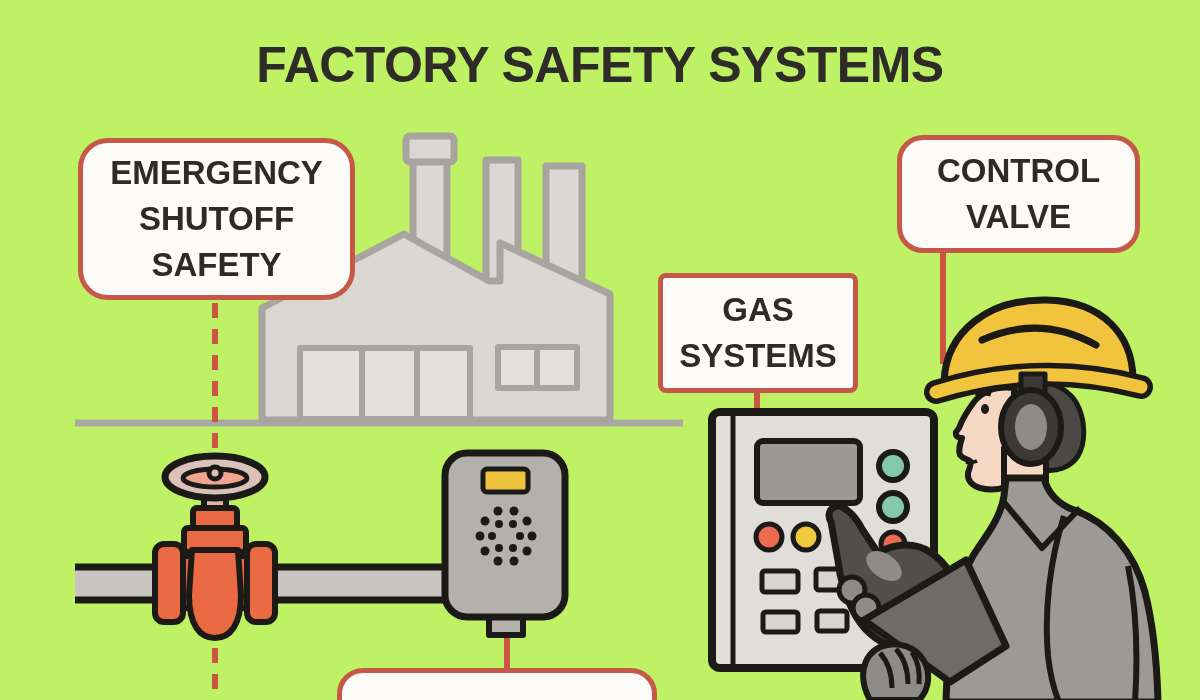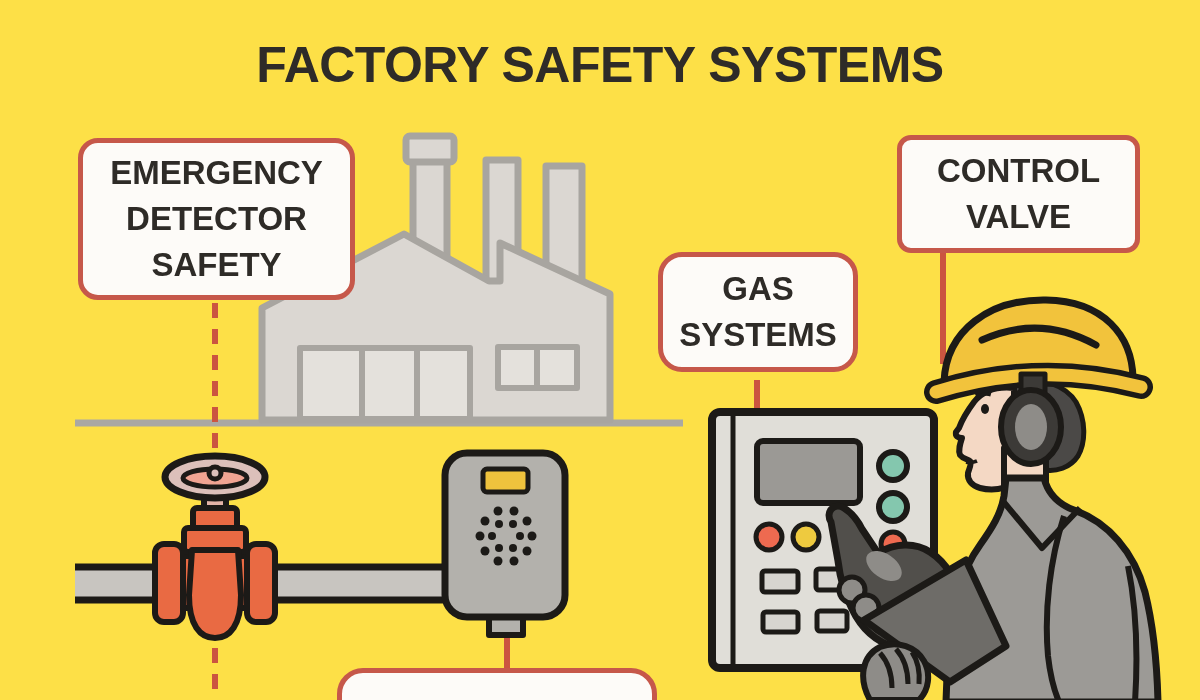--- a/index.html
+++ b/index.html
@@ -1,27 +1,27 @@
 <!DOCTYPE html>
 <html><head>
 <meta charset="utf-8">
 <style>
   html,body{margin:0;padding:0;}
   body{font-family:"Liberation Sans",sans-serif;background:#555;}
-  .stage{position:relative;width:1200px;height:700px;background:#fde047;overflow:hidden;margin:0 auto;}
+  .stage{position:relative;width:1200px;height:700px;background:#bef264;overflow:hidden;margin:0 auto;}
   .stage svg{position:absolute;left:0;top:0;}
   .title{position:absolute;left:0;right:0;top:36px;text-align:center;
          font-size:50px;font-weight:bold;letter-spacing:-0.5px;color:#2e2b28;}
-  .callout{position:absolute;background:#fdfbf8;border:5px solid #c6584a;border-radius:20px;
+  .callout{position:absolute;background:#fdfbf8;border:5px solid #c6584a;border-radius:30px;
            display:flex;flex-direction:column;align-items:center;justify-content:center;
            font-weight:bold;color:#2e2b27;font-size:33px;line-height:1.4;text-align:center;}
   .callout span{display:block;}
   #co-valve{left:78px;top:138px;width:267px;height:152px;}
-  #co-gas{left:658px;top:252px;width:190px;height:110px;border-radius:24px;}
-  #co-panel{left:897px;top:135px;width:233px;height:108px;border-radius:14px;align-items:center;}
+  #co-gas{left:658px;top:273px;width:190px;height:110px;border-radius:8px;}
+  #co-panel{left:897px;top:135px;width:233px;height:108px;border-radius:26px;align-items:center;}
   #co-gas-bottom{left:337px;top:668px;width:310px;height:70px;border-radius:26px;
                  justify-content:flex-start;padding-top:22px;font-size:34px;}
 </style>
 </head>
 <body>
 
 <div class="stage">
 
 <svg width="1200" height="700" viewBox="0 0 1200 700">
 
@@ -148,21 +148,21 @@
       <path d="M 896,649 C 904,658 908,670 908,684"></path>
       <path d="M 912,652 C 918,661 920,672 919,684"></path>
     </g>
   </g>
 </svg>
 
   <div class="title">FACTORY SAFETY SYSTEMS</div>
 
   <div class="callout" id="co-valve">
     <span>EMERGENCY</span>
-    <span>DETECTOR</span>
+    <span>SHUTOFF</span>
     <span>SAFETY</span>
   </div>
 
   <div class="callout" id="co-gas">
     <span>GAS</span>
     <span>SYSTEMS</span>
   </div>
 
   <div class="callout" id="co-panel">
     <span>CONTROL</span>

